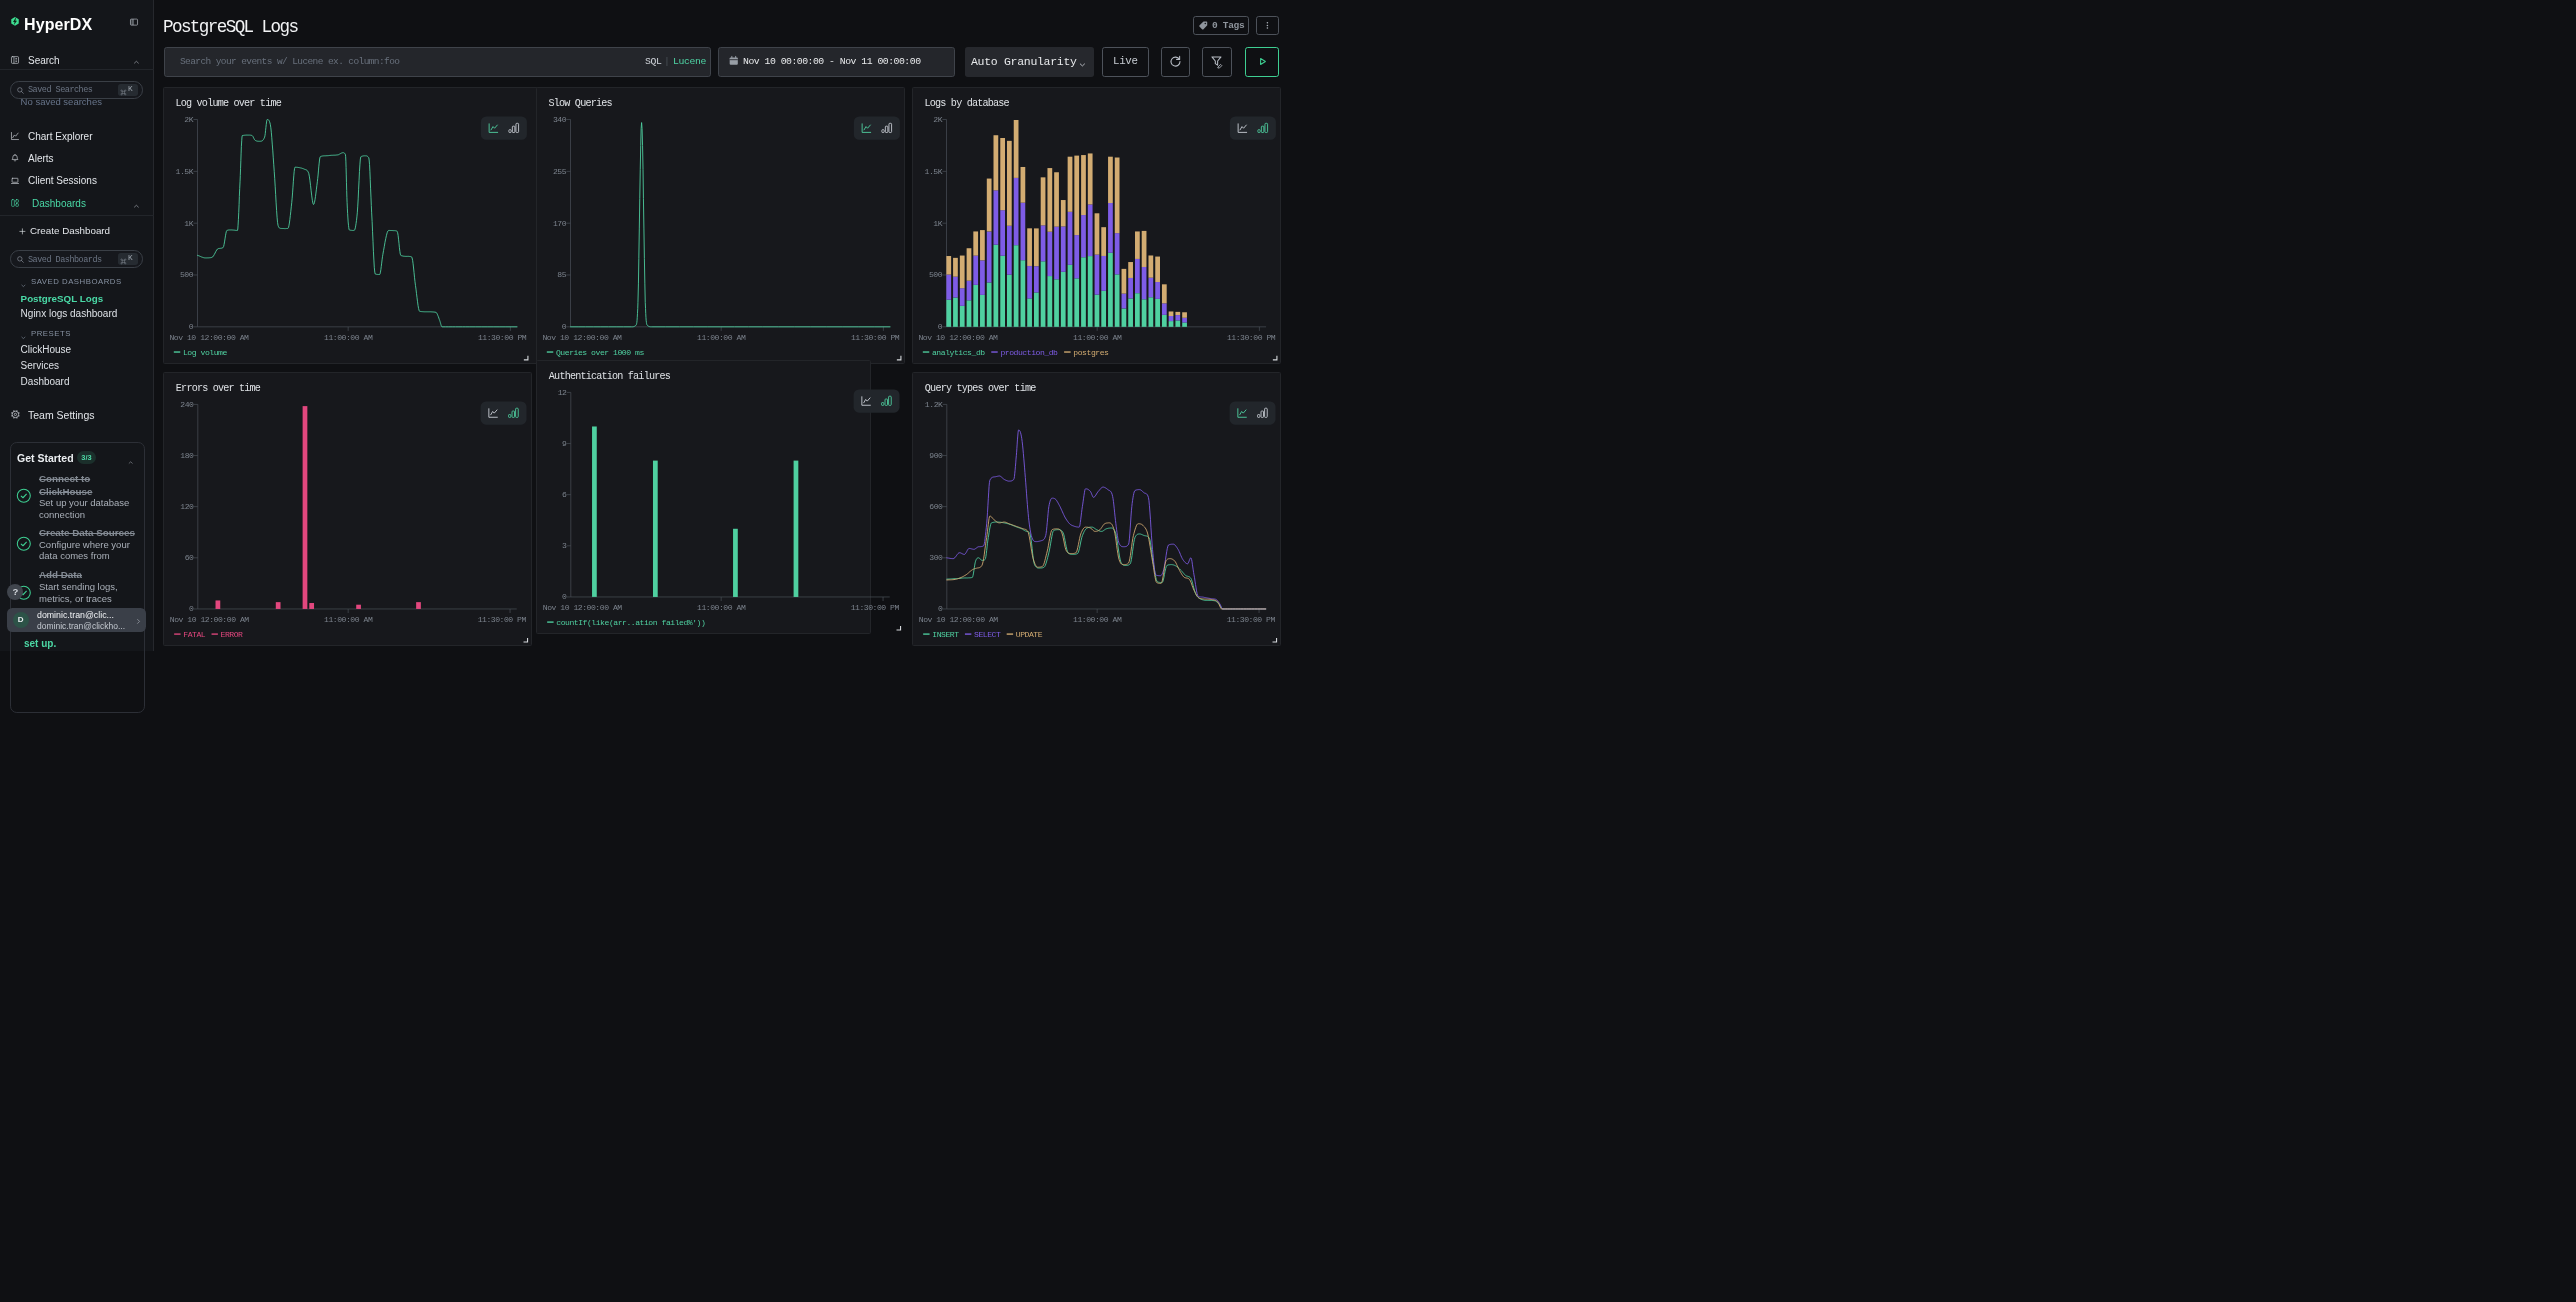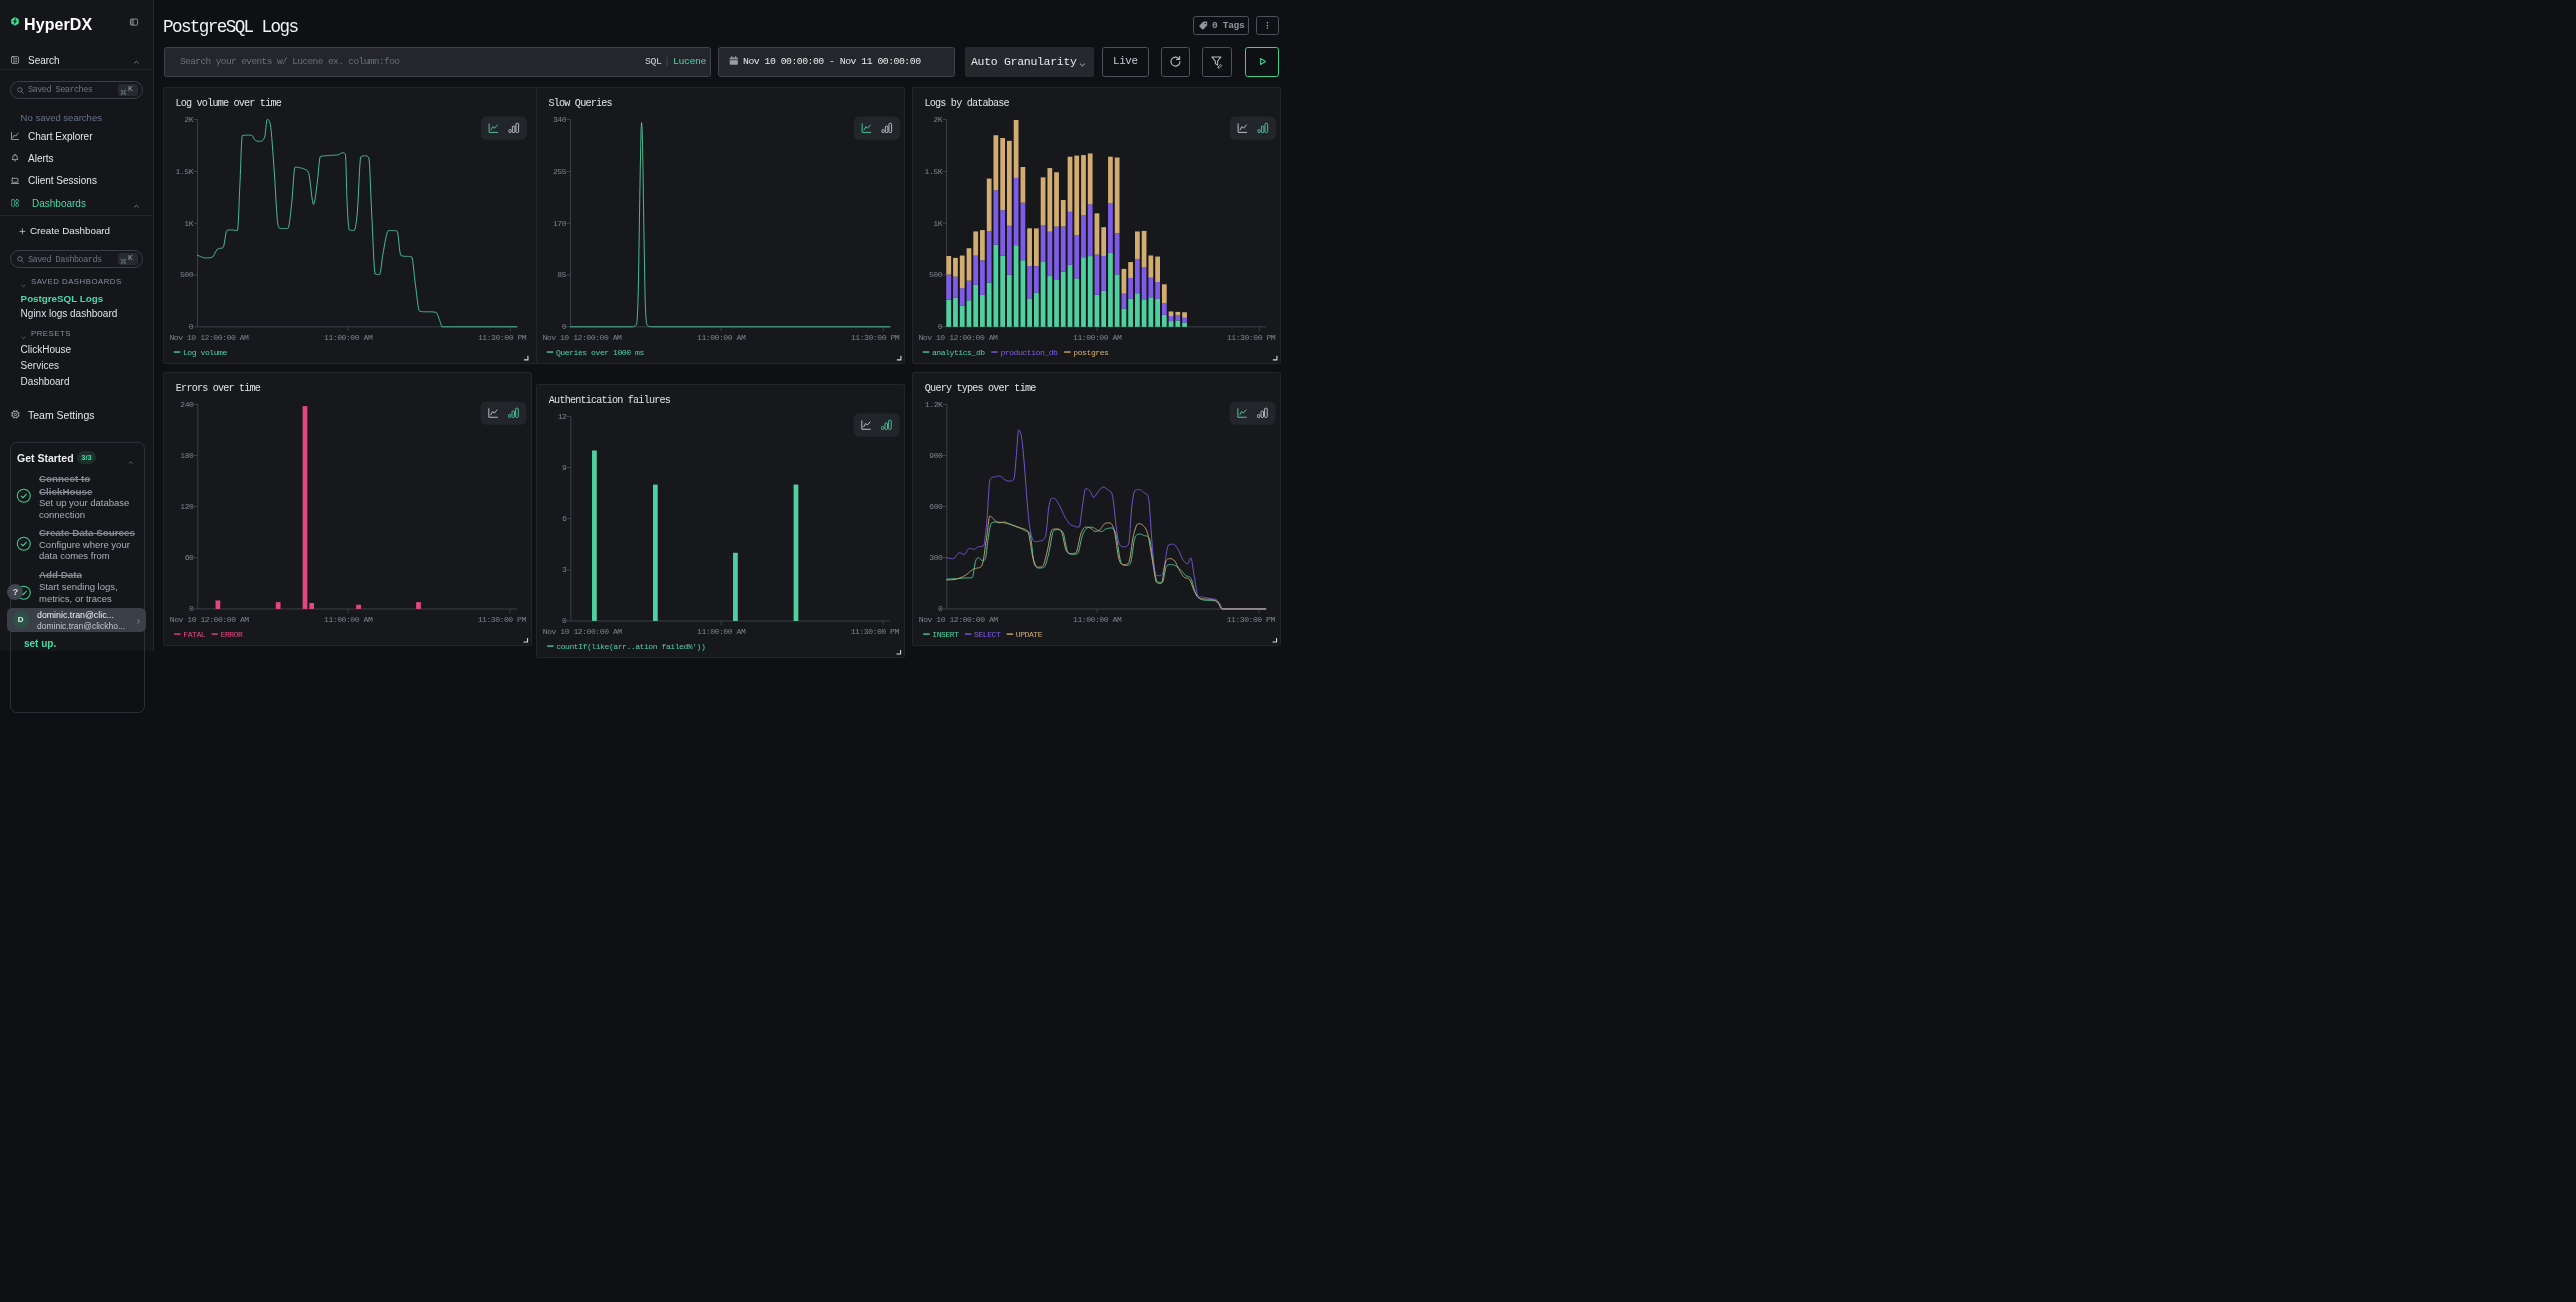--- a/index.html
+++ b/index.html
@@ -40,21 +40,21 @@
     <div class="abs" style="left:15.6px;top:85px"><svg width="8.8" height="8.8" viewBox="0 0 24 24" style="">
         <circle cx="10.5" cy="10.5" r="6" fill="none" stroke="#8b919b" stroke-width="1.8"></circle>
         <line x1="15" y1="15" x2="20" y2="20" stroke="#8b919b" stroke-width="1.8" stroke-linecap="round"></line>
       </svg></div>
     <div class="ln mono" style="left:28px;top:85px;font-size:8.5px;letter-spacing:-0.5px;color:#6c7584">Saved Searches</div>
     <div class="abs" style="left:118px;top:84px;width:19.6px;height:11.5px;background:#262b31;border-radius:2.7px"></div>
     <div class="abs" style="left:120px;top:86px"><svg width="6.8" height="6.8" viewBox="0 0 24 24" style="">
         <path d="M8 8H16V16H8Z M8 8H5.6A2.4 2.4 0 1 1 8 5.6Z M16 8H18.4A2.4 2.4 0 1 0 16 5.6Z M8 16H5.6A2.4 2.4 0 1 0 8 18.4Z M16 16H18.4A2.4 2.4 0 1 1 16 18.4Z" fill="none" stroke="#8f96a0" stroke-width="1.6"></path>
       </svg></div>
     <div class="ln mono" style="left:128px;top:85px;font-size:7.8px;color:#9aa1aa">K</div>
-    <div class="ln" style="left:20.6px;top:112px;font-size:9.5px;color:#67748a">No saved searches</div>
+    <div class="ln" style="left:20.6px;top:96px;font-size:9.5px;color:#67748a">No saved searches</div>
     <div class="abs" style="left:10px;top:131px"><svg width="10" height="10" viewBox="0 0 24 24" style="">
         <path d="M3.5 3.5V20.5H20.5" fill="none" stroke-linecap="round" stroke-linejoin="round" stroke="#ced3d9" stroke-width="1.6"></path>
         <path d="M6.5 16L10.5 9.5L13.5 12.5L19.5 5" fill="none" stroke-linecap="round" stroke-linejoin="round" stroke="#ced3d9" stroke-width="1.6"></path>
       </svg></div>
     <div class="ln" style="left:28px;top:131px;font-size:10px;color:#e3e6ea;font-weight:normal">Chart Explorer</div>
     <div class="abs" style="left:10px;top:153px"><svg width="10" height="10" viewBox="0 0 24 24" style="">
         <path d="M12 4.5a5.2 5.2 0 0 1 5.2 5.2c0 3.2.9 4.6 1.8 5.8H5c.9-1.2 1.8-2.6 1.8-5.8A5.2 5.2 0 0 1 12 4.5z" fill="none" stroke-linecap="round" stroke-linejoin="round" stroke="#ced3d9" stroke-width="1.6"></path>
         <path d="M10.3 18.5a1.8 1.8 0 0 0 3.4 0" fill="none" stroke-linecap="round" stroke-linejoin="round" stroke="#ced3d9" stroke-width="1.6"></path>
       </svg></div>
     <div class="ln" style="left:28px;top:153px;font-size:10px;color:#e3e6ea;font-weight:normal">Alerts</div>
@@ -436,21 +436,21 @@
       <rect x="214.5" y="340.4" width="7" height="8.8" fill="#e2477e"></rect>
       <rect x="283.9" y="342.9" width="7" height="6.3" fill="#e2477e"></rect>
       <rect x="372.6" y="339.1" width="7" height="10.1" fill="#e2477e"></rect>
       <line x1="14.5" y1="386.4" x2="24" y2="386.4" stroke="#e2477e" stroke-width="2"></line>
       <text x="28" y="386.4" font-size="12" letter-spacing="-0.7" fill="#e2477e" dominant-baseline="central">FATAL</text>
       <line x1="69.8" y1="386.4" x2="79.2" y2="386.4" stroke="#e2477e" stroke-width="2"></line>
       <text x="83.2" y="386.4" font-size="12" letter-spacing="-0.7" fill="#e2477e" dominant-baseline="central">ERROR</text>
       <path d="M531.5 398H537.5V392" fill="none" stroke="#d7dadd" stroke-width="1.6"></path>
     </svg>
   </div>
-<div class="panel" style="left:536px;top:384px;width:369px;height:274px">
+<div class="panel" style="left:536px;top:360px;width:335px;height:274px">
     <svg width="369" height="274" viewBox="0 0 545 405.5">
       <text x="17" y="22.5" font-size="15" letter-spacing="-1.2" fill="#dfe2e6" dominant-baseline="central">Authentication failures</text>
       <rect x="468" y="42" width="68" height="34.5" rx="8" fill="#22262b"></rect>
       <path d="M480.2 52.3V65.5H493.4" fill="none" stroke="#c9ced5" stroke-width="1.35"></path>
       <path d="M482.7 62.3L485.9 56.9L488.2 59.4L492.7 54.2" fill="none" stroke="#c9ced5" stroke-width="1.35"></path>
       <rect x="509.4" y="61.5" width="3.3" height="4.2" rx="1" fill="none" stroke="#4fd0a0" stroke-width="1.3"></rect>
       <rect x="514.5" y="56.3" width="3.7" height="9.4" rx="1.1" fill="none" stroke="#4fd0a0" stroke-width="1.3"></rect>
       <rect x="519.8" y="52.1" width="3.9" height="13.6" rx="1.3" fill="none" stroke="#4fd0a0" stroke-width="1.3"></rect>
       <path d="M49.5 46.5V349.2H521.5" fill="none" stroke="#4c525a" stroke-width="1"></path>
       <line x1="43.5" y1="349.2" x2="49.5" y2="349.2" stroke="#4c525a" stroke-width="1"></line>

